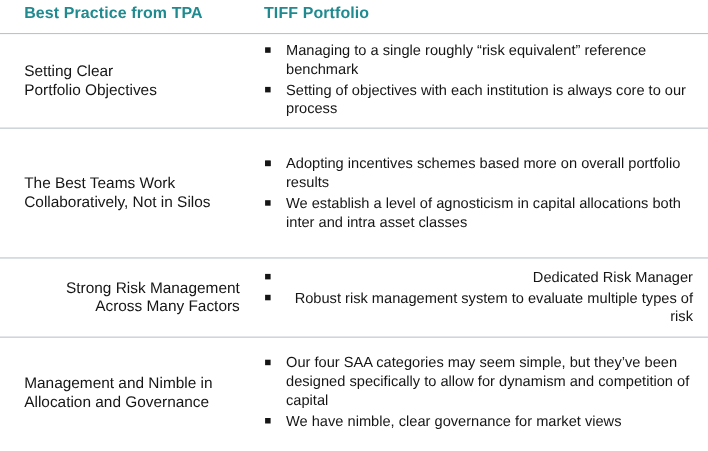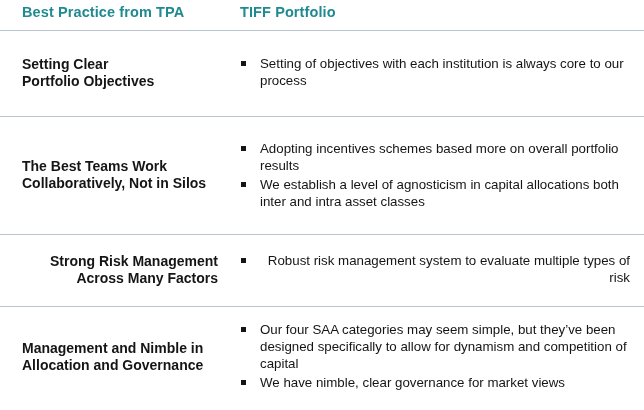--- a/index.html
+++ b/index.html
@@ -49,21 +49,21 @@
     display: flex;
     align-items: center;
     border-bottom: 1px solid #b9c4cc;
     box-sizing: border-box;
   }
   .row:last-child {
     border-bottom: none;
   }
   .practice {
     font-size: 14px;
-    font-weight: bold;
+    font-weight: normal;
     line-height: 1.22;
     color: #151515;
     white-space: pre-line;
   }
   ul.bullets {
     list-style: none;
     margin: 0;
     padding: 0;
   }
   ul.bullets li {
@@ -104,20 +104,21 @@
     </div>
   </div>
 
   <div class="row r1">
     <div class="col-left">
       <div class="practice">Setting Clear
 Portfolio Objectives</div>
     </div>
     <div class="col-right">
       <ul class="bullets">
+        <li><span class="marker"></span><span>Managing to a single roughly “risk equivalent” reference benchmark</span></li>
         <li><span class="marker"></span><span>Setting of objectives with each institution is always core to our process</span></li>
       </ul>
     </div>
   </div>
 
   <div class="row r2">
     <div class="col-left">
       <div class="practice">The Best Teams Work
 Collaboratively, Not in Silos</div>
     </div>
@@ -130,20 +131,21 @@
     </div>
   </div>
 
   <div class="row r3">
     <div class="col-left">
       <div class="practice">Strong Risk Management
 Across Many Factors</div>
     </div>
     <div class="col-right">
       <ul class="bullets">
+        <li><span class="marker"></span><span>Dedicated Risk Manager</span></li>
         <li><span class="marker"></span><span>Robust risk management system to evaluate multiple types of risk</span></li>
       </ul>
     </div>
   </div>
 
   <div class="row r4">
     <div class="col-left">
       <div class="practice">Management and Nimble in
 Allocation and Governance</div>
     </div>

